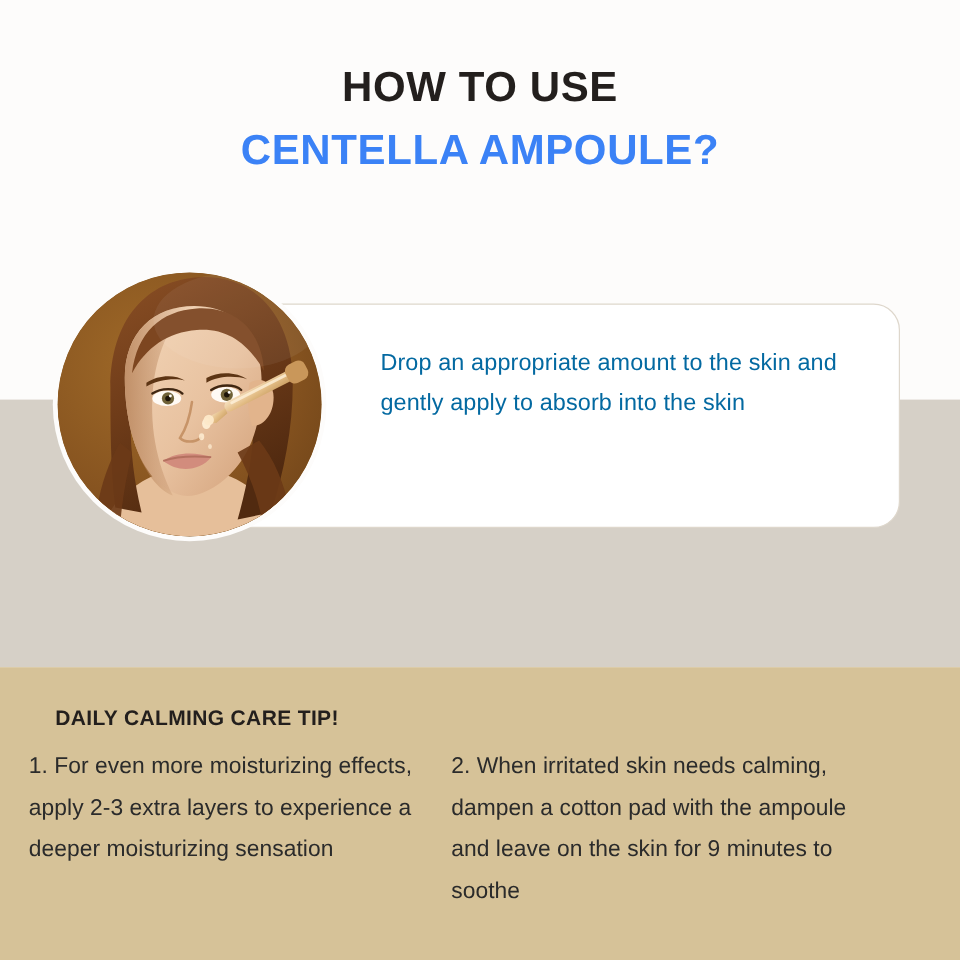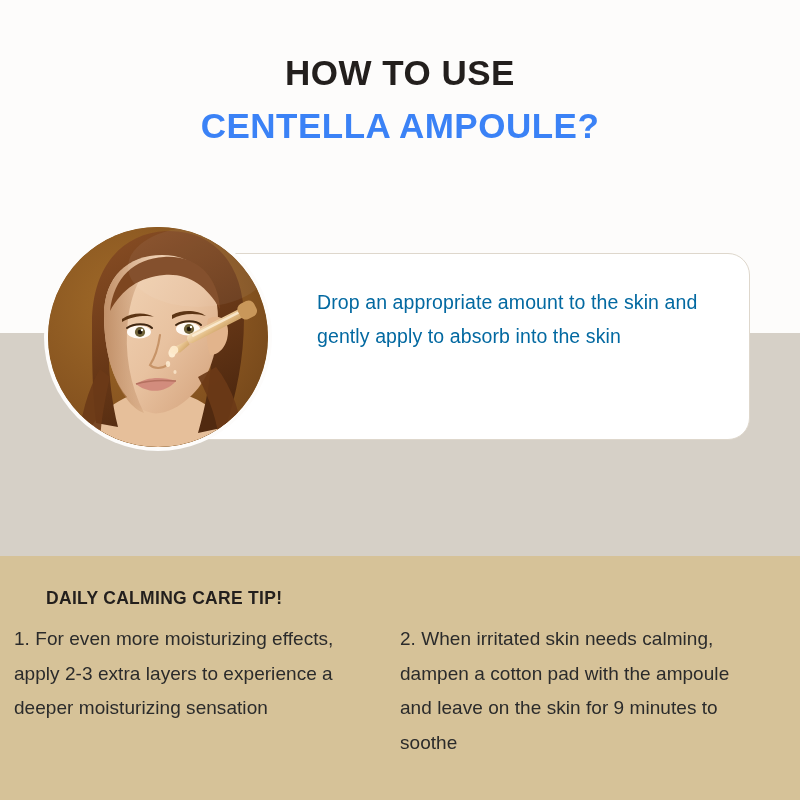--- a/index.html
+++ b/index.html
@@ -100,24 +100,23 @@
     position:absolute;
     left:32px; top:32px;
     font-size:17.5px;
     font-weight:bold;
     letter-spacing:0.3px;
     color:#231f1d;
     margin-left:14px;
   }
   .tip-columns {
     position:absolute;
-    left:14px; top:66px;
+    left:24px; top:66px;
     width:745px;
     display:flex;
-    gap:34px;
   }
   .tip-col {
     flex:1 1 0;
     font-size:19px;
     line-height:1.82;
     color:#2b2b2b;
     letter-spacing:0.05px;
   }
   .tip-col-1 { max-width:352px; }
   .tip-col-2 { max-width:358px; }

